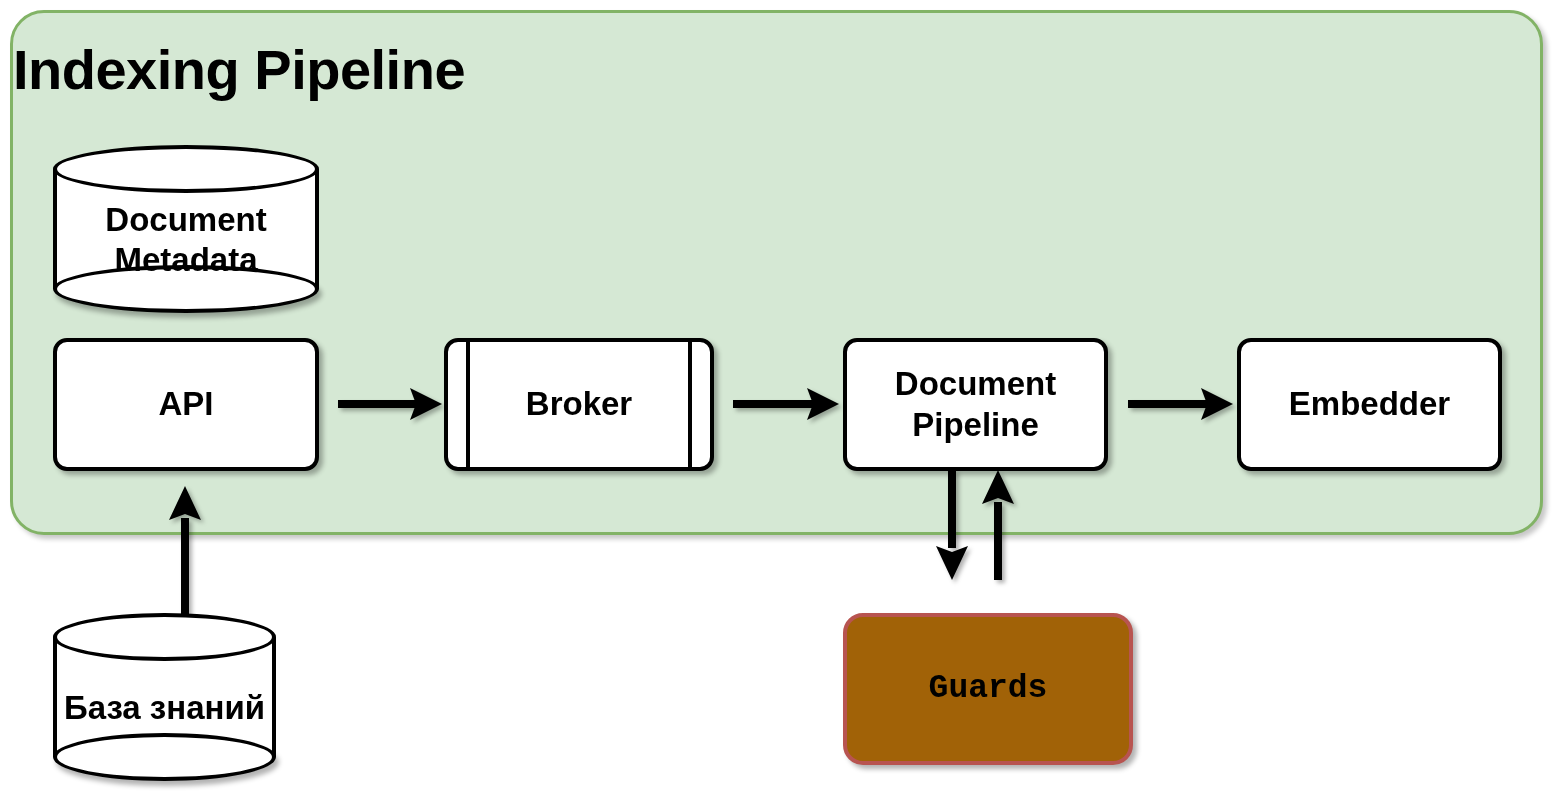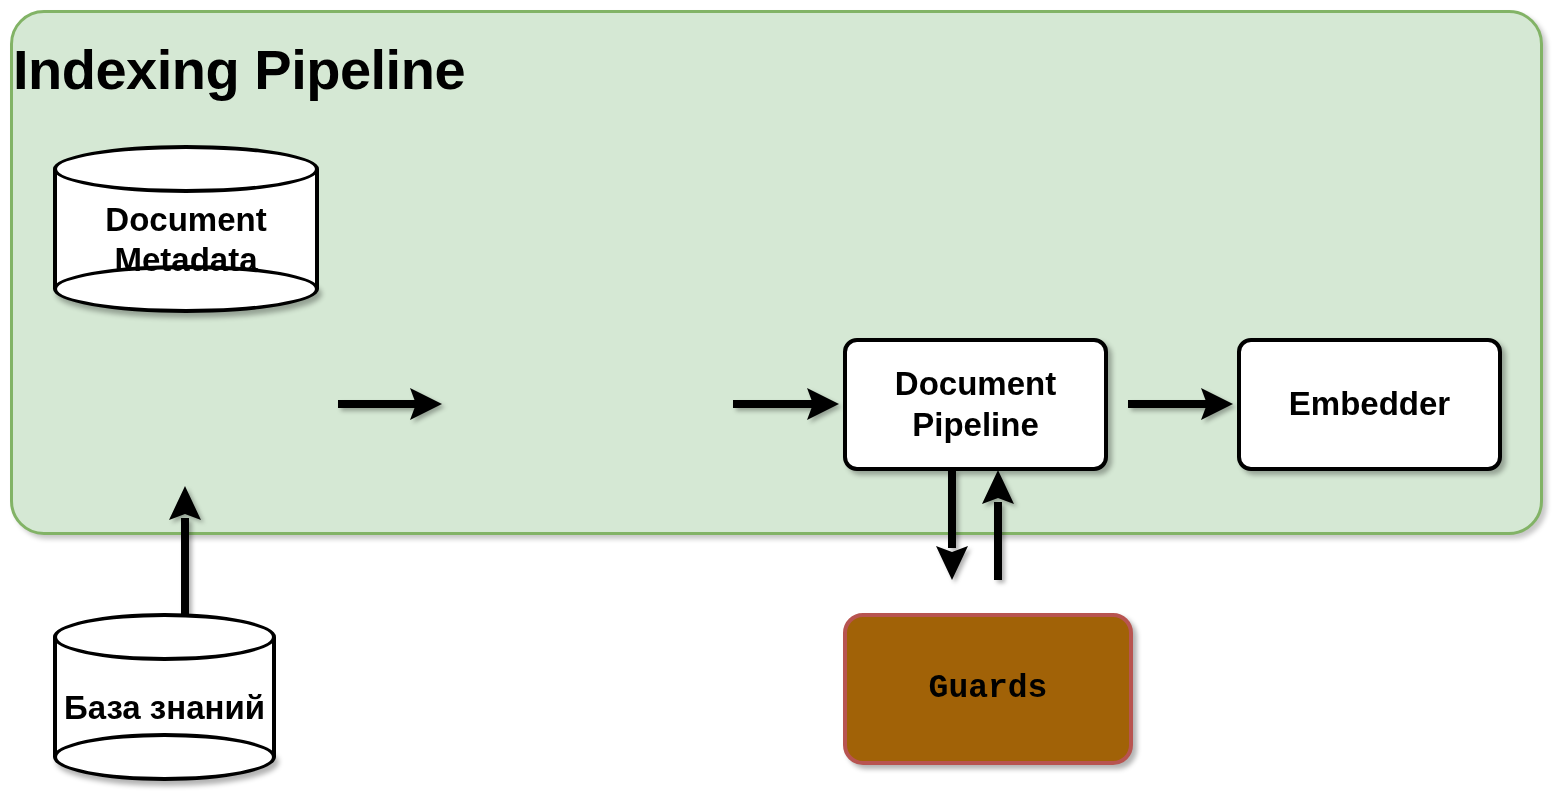--- a/index.html
+++ b/index.html
@@ -160,28 +160,36 @@
   </div>
 
   <div class="cylinder" style="left:53px; top:145px; width:266px; height:168px;">
     <div class="cyl-body"></div>
     <div class="cyl-bottom"></div>
     <div class="cyl-top"></div>
     <div class="cyl-label">Document
 Metadata</div>
   </div>
 
+  <div class="node" style="left:53px; top:338px; width:266px; height:133px;">
+    <span>API</span>
+  </div>
 
   <div class="arrow" style="left:338px; top:386px;">
     <svg width="104" height="36" viewBox="0 0 104 36">
       <line x1="0" y1="18" x2="80" y2="18" stroke="#000000" stroke-width="8"></line>
       <polygon points="104,18 72,34 78,18 72,2" fill="#000000"></polygon>
     </svg>
   </div>
 
+  <div class="node" style="left:444px; top:338px; width:270px; height:133px;">
+    <div class="broker-inner-left"></div>
+    <div class="broker-inner-right"></div>
+    <span>Broker</span>
+  </div>
 
   <div class="arrow" style="left:733px; top:386px;">
     <svg width="106" height="36" viewBox="0 0 106 36">
       <line x1="0" y1="18" x2="82" y2="18" stroke="#000000" stroke-width="8"></line>
       <polygon points="106,18 74,34 80,18 74,2" fill="#000000"></polygon>
     </svg>
   </div>
 
   <div class="node" style="left:843px; top:338px; width:265px; height:133px;">
     <span>Document

